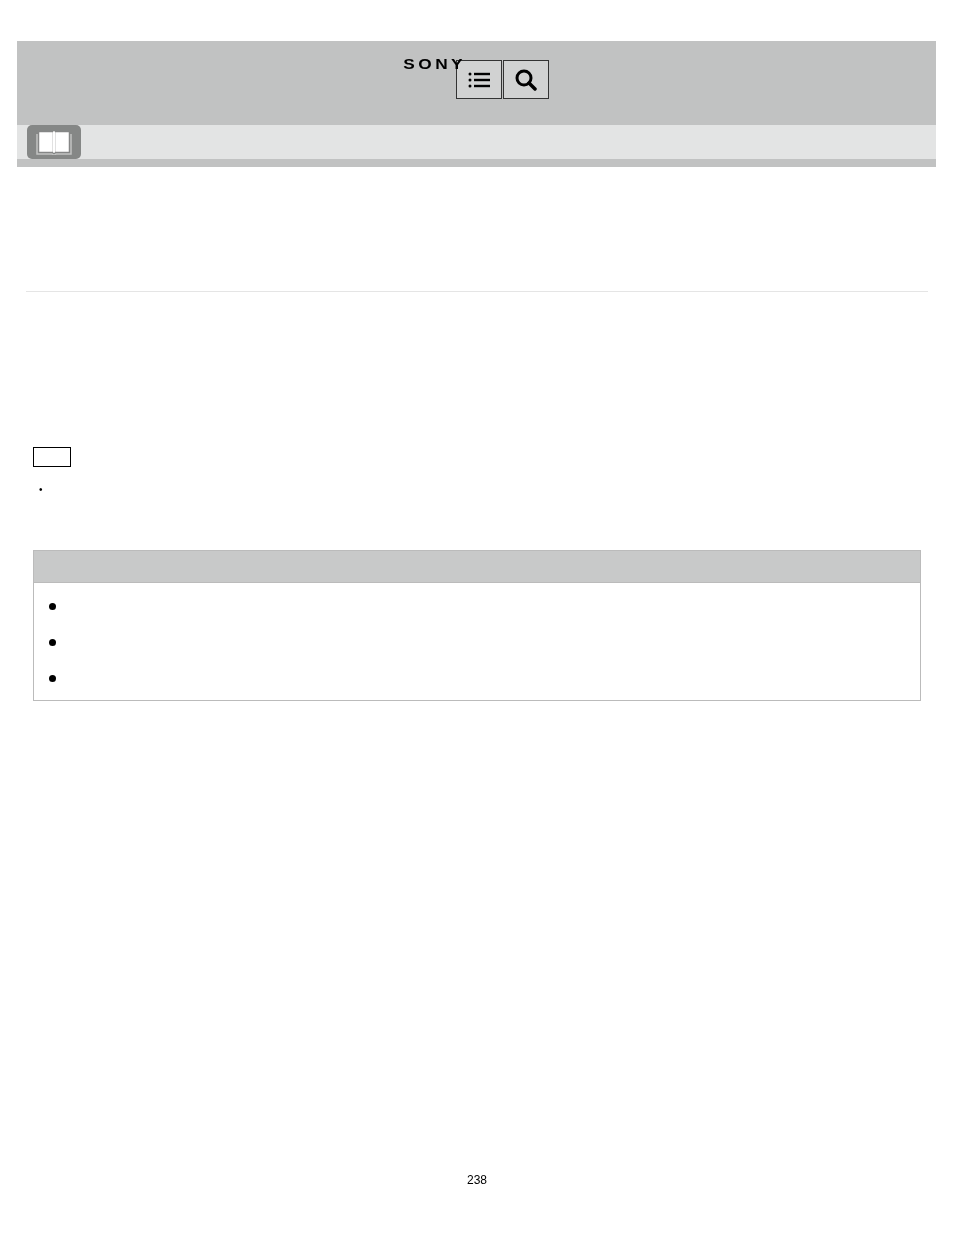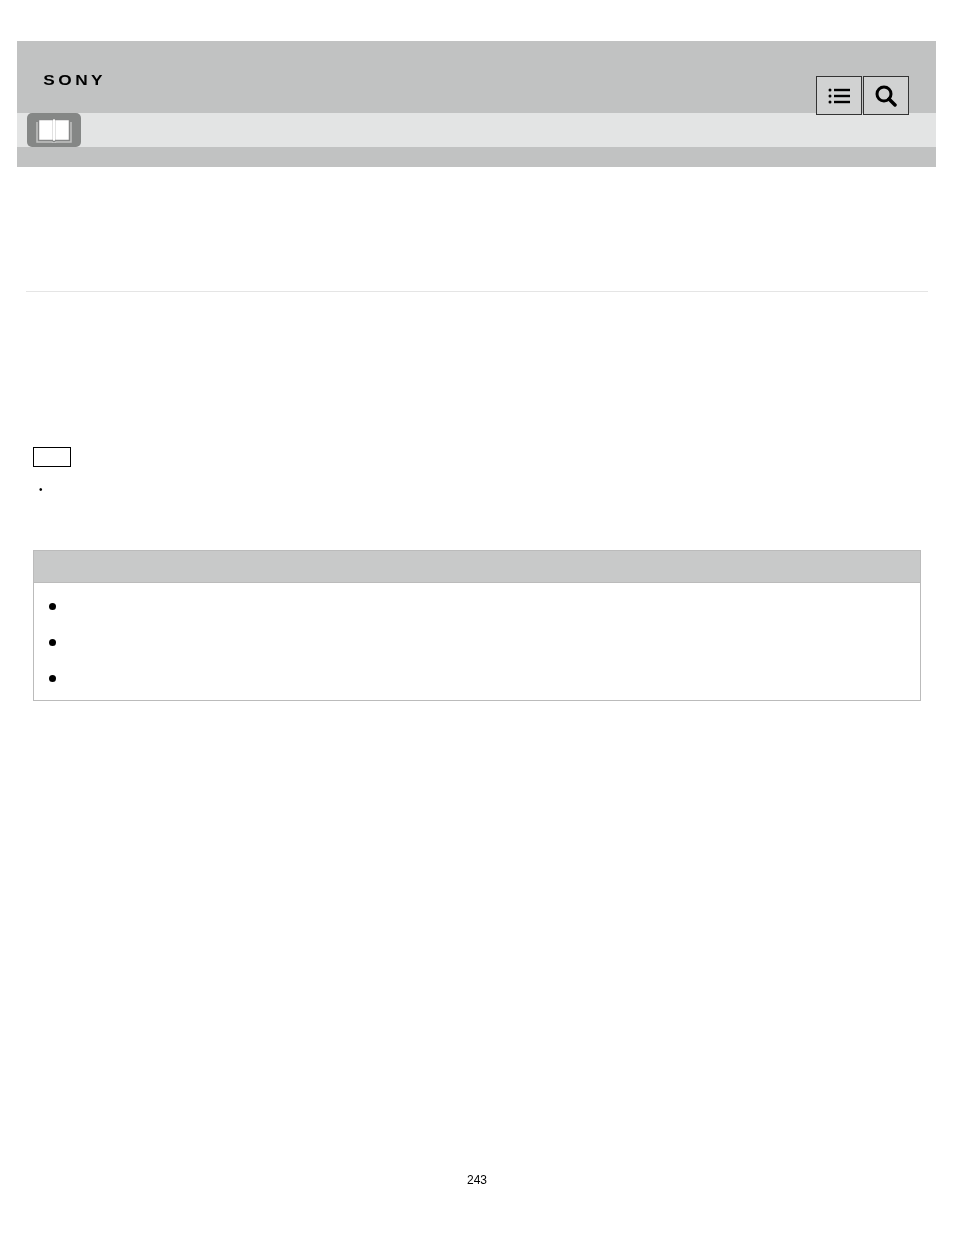--- a/index.html
+++ b/index.html
@@ -10,25 +10,25 @@
       font-family: Arial, sans-serif;
       position: relative;
     }
     .page-container {
       margin: 41px 18px 0 17px;
       background: #c1c2c2;
       height: 126px;
       position: relative;
     }
     .header-top {
-      height: 72px;
+      height: 84px;
       display: flex;
       align-items: flex-start;
-      justify-content: space-between;
-      padding: 16px;
+      justify-content: center;
+      padding: 0;
     }
     .logo {
       font-family: 'Arial Black', sans-serif;
       font-weight: 900;
       font-size: 15px;
       letter-spacing: 3px;
       color: #000;
       padding: 14px 0 0 9px;
       transform: scaleX(1.15);
       transform-origin: left;
@@ -176,13 +176,13 @@
         <span></span>
       </div>
       <div class="bullet-item">
         <div class="dot"></div>
         <span></span>
       </div>
     </div>
   </div>
 </div>
 
-<div class="page-number">243</div>
+<div class="page-number">238</div>
 
 </body></html>

